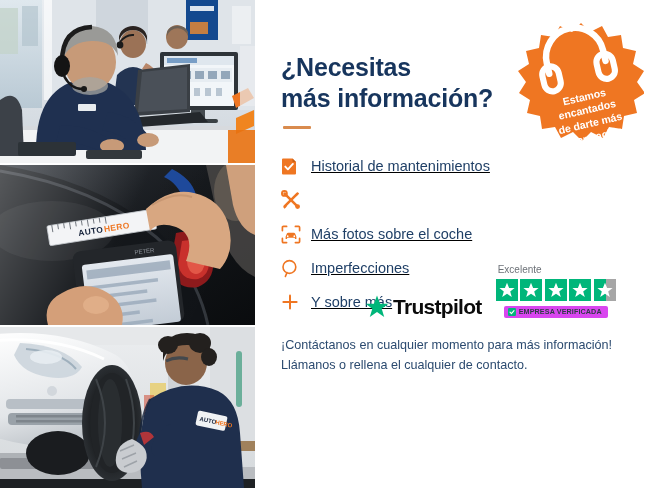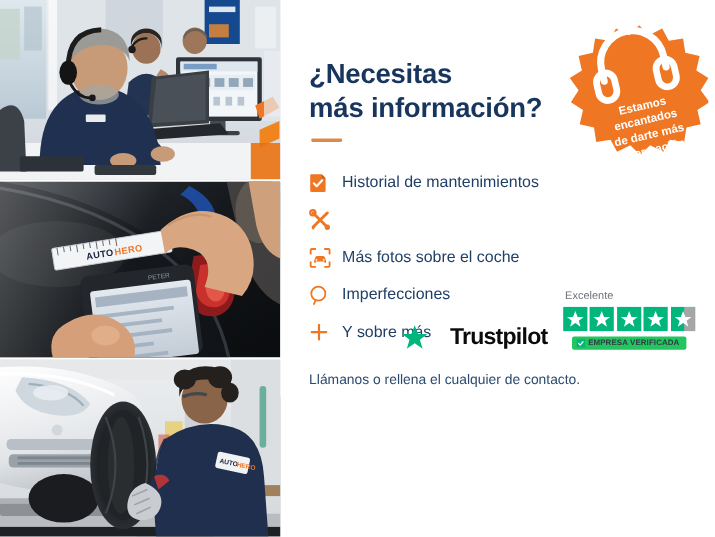--- a/index.html
+++ b/index.html
@@ -97,20 +97,21 @@
     font-weight: bold;
     line-height: 1.32;
     width: 108px;
     padding-top: 1px;
   }
 
   
   .features {
     margin-top: 21px;
     list-style: none;
+    text-decoration: underline;
   }
   .feature {
     display: flex;
     align-items: center;
     height: 32px;
     margin-bottom: 2px;
   }
   .feature-icon {
     width: 30px;
     flex: 0 0 30px;
@@ -137,21 +138,21 @@
 
   
   .trust {
     position: absolute;
     left: 110px;
     bottom: 42px;
     display: flex;
     align-items: flex-end;
     gap: 14px;
   }
-  .tp-logo { display: flex; align-items: center; gap: 20px; }
+  .tp-logo { display: flex; align-items: center; gap: 4px; }
   .tp-word {
     color: #0b0b0b;
     font-size: 21px;
     font-weight: bold;
     letter-spacing: -0.7px;
     line-height: 1;
   }
   .tp-right { display: flex; flex-direction: column; align-items: center; }
   .tp-excelente {
     color: #6d7278;
@@ -181,21 +182,21 @@
     position: relative;
     z-index: 2;
     display: block;
     margin: 3px auto 0 auto;
   }
   .tp-verified {
     margin-top: 5px;
     display: flex;
     align-items: center;
     gap: 3px;
-    background: #22c55e;
+    background: #d946ef;
     border-radius: 2px;
     padding: 2px 6px 2px 4px;
   }
   .tp-verified-label {
     color: #2f3b45;
     font-size: 7.2px;
     font-weight: bold;
     letter-spacing: 0.1px;
     line-height: 1;
   }
@@ -569,20 +570,21 @@
               <line x1="9" y1="2.4" x2="9" y2="15.6"></line>
               <line x1="2.4" y1="9" x2="15.6" y2="9"></line>
             </g>
           </svg>
         </span>
         <span class="feature-label">Y sobre más</span>
       </li>
     </ul>
 
     <div class="contact">
+      <div>¡Contáctanos en cualquier momento para más información!</div>
       <div>Llámanos o rellena el cualquier de contacto.</div>
     </div>
 
     <div class="trust">
 
       <div class="tp-logo">
         <svg width="24" height="23" viewBox="0 0 24 23">
           <path d="M12 0.6 l3.1 8.1 8.3 0 -6.7 5.1 2.5 8.3 -7.2 -5 -7.2 5 2.5 -8.3 -6.7 -5.1 8.3 0z" fill="#00b67a"></path>
         </svg>
         <span class="tp-word">Trustpilot</span>

